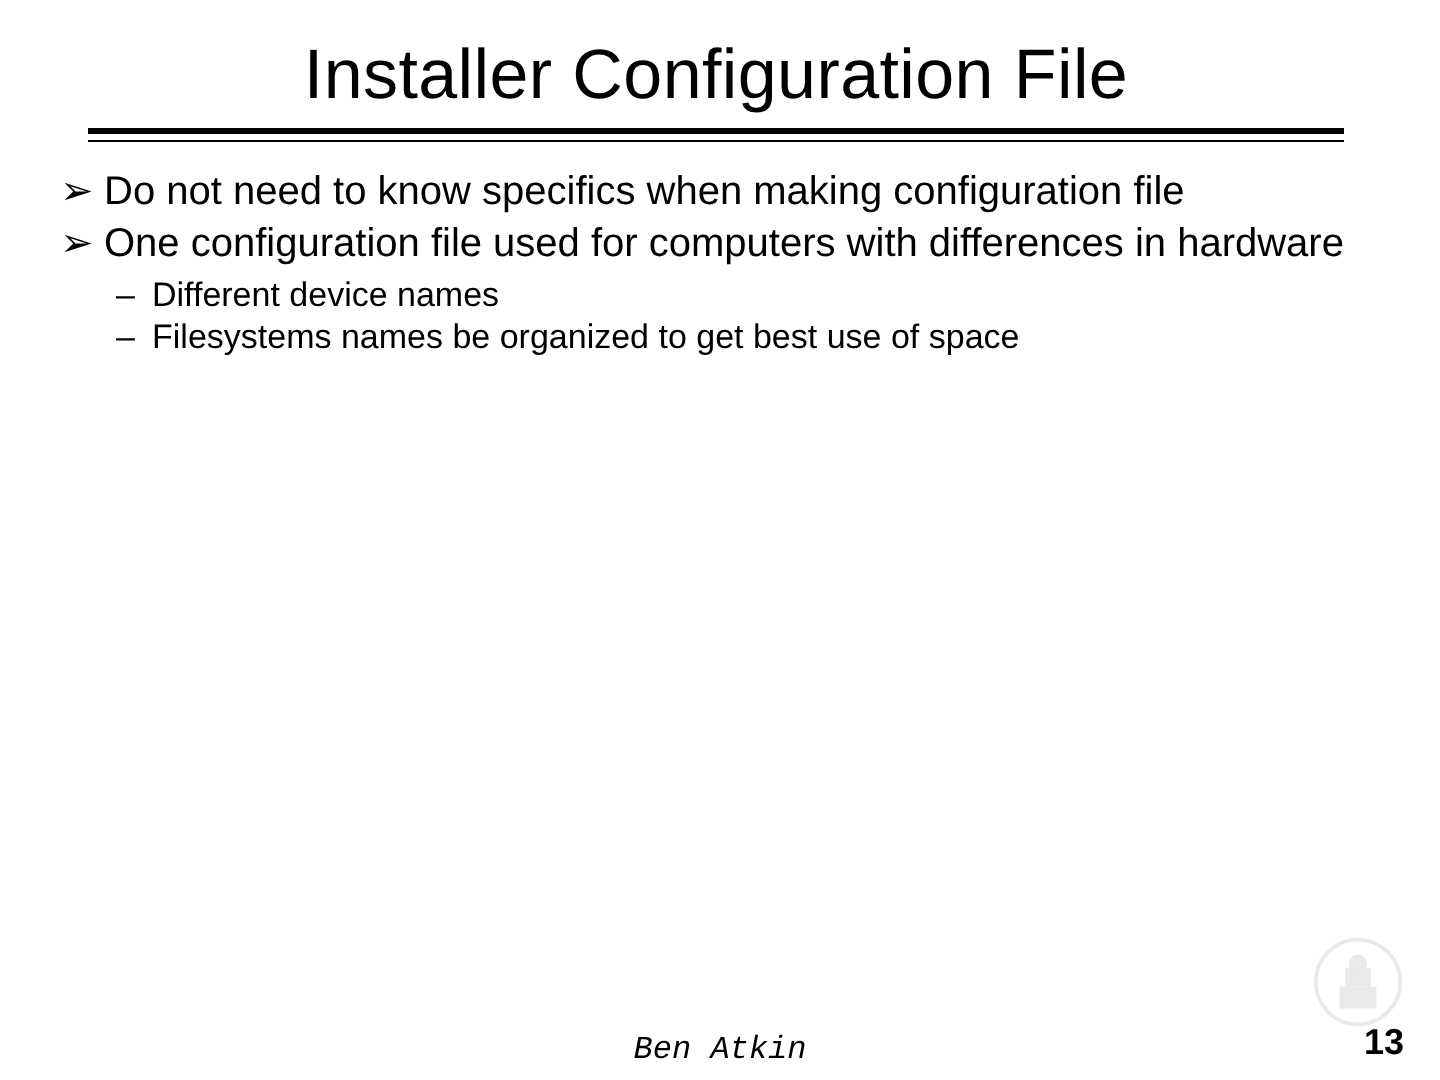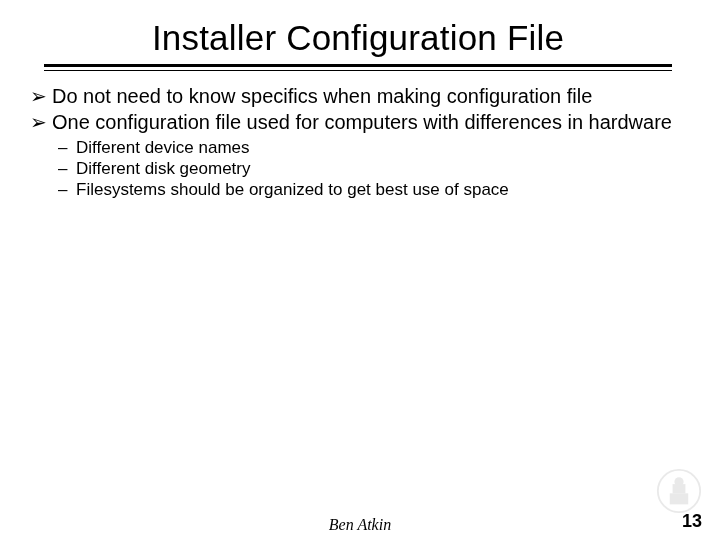--- a/index.html
+++ b/index.html
@@ -64,21 +64,21 @@
     display: inline-block;
     width: 18px;
     text-indent: 0;
   }
   .footer-author {
     position: absolute;
     bottom: 6px;
     left: 0;
     right: 0;
     text-align: center;
-    font-family: Liberation Serif, serif;
+    font-family: Liberation Mono, monospace;
     font-style: italic;
     font-size: 16px;
   }
   .footer-page {
     position: absolute;
     bottom: 8px;
     right: 18px;
     font-family: Arial, Helvetica, sans-serif;
     font-size: 18px;
     font-weight: bold;
@@ -107,27 +107,24 @@
       <span class="bullet">➢</span><span>Do not need to know specifics when making configuration file</span>
     </div>
 
     <div class="lvl1">
       <span class="bullet">➢</span><span>One configuration file used for computers with differences in hardware</span>
     </div>
 
     <div class="lvl2">
       <span class="dash">–</span><span>Different device names</span>
     </div>
-    <div class="lvl2">
-      <span class="dash">–</span><span>Different disk geometry</span>
-    </div>
 
 
     <div class="lvl2">
-      <span class="dash">–</span><span>Filesystems should be organized to get best use of space</span>
+      <span class="dash">–</span><span>Filesystems names be organized to get best use of space</span>
     </div>
 
   </div>
 
   <svg class="deco" viewBox="0 0 100 100">
     <circle cx="50" cy="50" r="46" fill="none" stroke="#888" stroke-width="4"></circle>
     <rect x="30" y="55" width="40" height="24" fill="#888"></rect>
     <rect x="36" y="35" width="28" height="20" fill="#888"></rect>
     <circle cx="50" cy="30" r="10" fill="#888"></circle>
   </svg>

